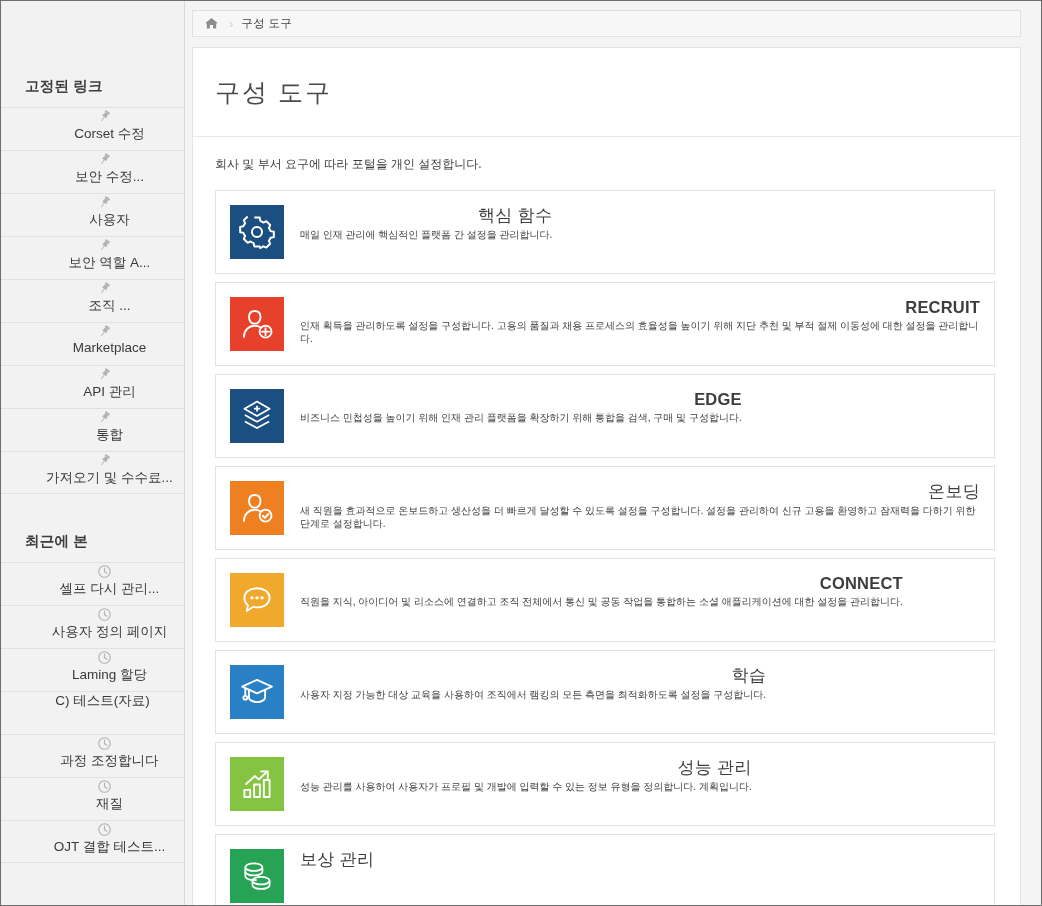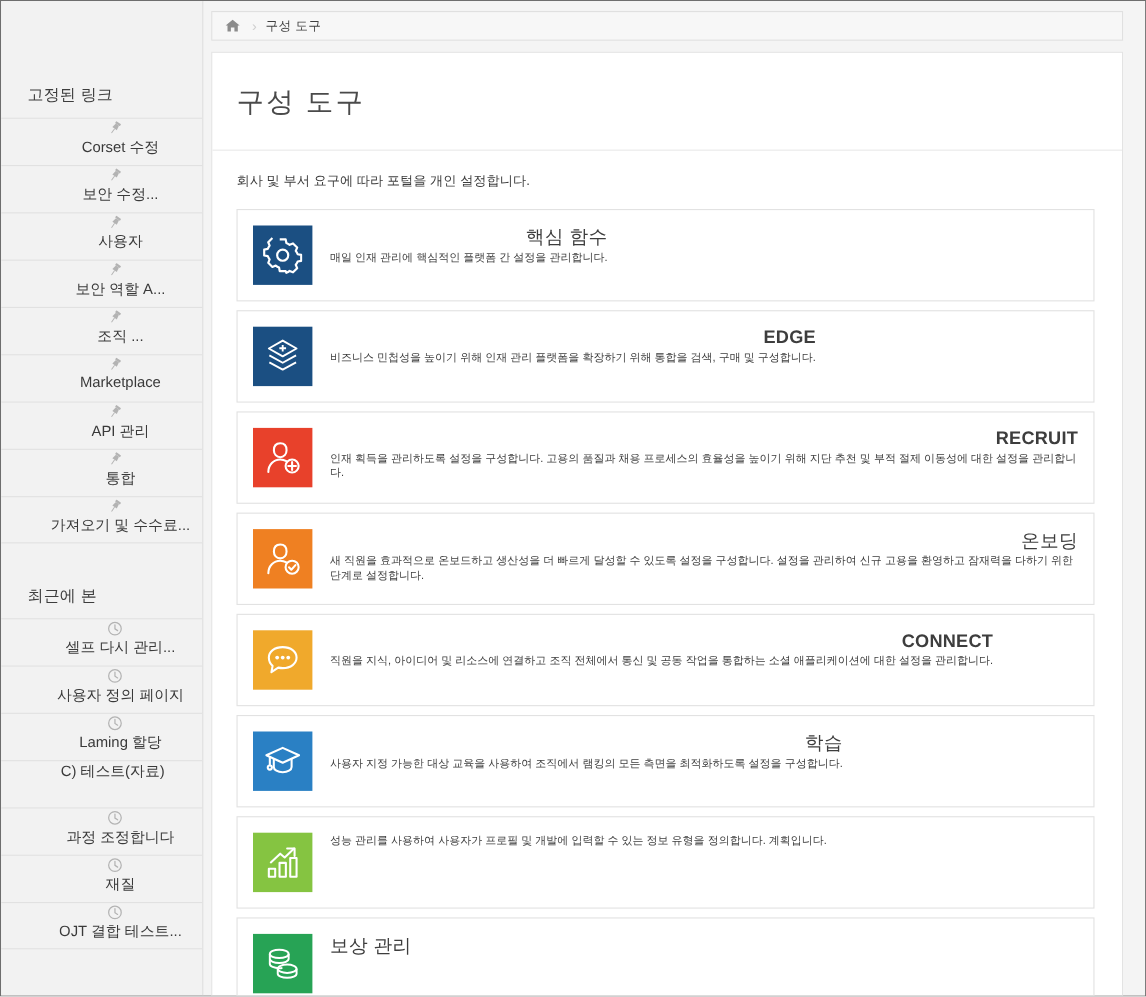--- a/index.html
+++ b/index.html
@@ -28,21 +28,21 @@
     border-right: 1px solid #d9d9d9;
     padding-top: 0;
     overflow: hidden;
     position: relative;
   }
   .side-heading {
     font-size: 14.5px;
     color: #3d3d3d;
     padding: 0 0 0 24px;
     margin: 0;
-    font-weight: 400;
+    font-weight: 700;
     letter-spacing: .2px;
   }
   .pinned-heading { margin-top: 76px; }
   .recent-heading { margin-top: 38px; }
 
   .side-list { list-style: none; margin: 11px 0 0 0; padding: 0; }
   .side-item {
     display: flex;
     align-items: center;
     height: 43px;
@@ -361,49 +361,49 @@
                     <circle cx="20" cy="20" r="5.6"></circle>
                   </g>
                 </svg>
               </div>
               <div class="card-text">
                 <div class="card-title">핵심 함수</div>
                 <div class="card-desc">매일 인재 관리에 핵심적인 플랫폼 간 설정을 관리합니다.</div>
               </div>
             </div>
             <div class="card">
+              <div class="card-icon" style="background: rgb(232, 65, 43);">
+                <svg width="36" height="36" viewBox="0 0 40 40">
+                  <g fill="none" stroke="#ffffff" stroke-width="2.1" stroke-linejoin="round" stroke-linecap="round">
+                    <path d="M17.5 5.5 c4.4 0 6.4 3.1 6.4 7 c0 3.9 -2.6 7.1 -6.4 7.1 c-3.8 0 -6.4 -3.2 -6.4 -7.1 c0 -3.9 2 -7 6.4 -7 z"></path>
+                    <path d="M5.5 34.5 c0 -7.4 5.4 -12.6 12 -12.6 c2.3 0 4.4 0.6 6.2 1.7"></path>
+                    <circle cx="29.5" cy="28.5" r="6.6"></circle>
+                    <path d="M29.5 24.6 v7.8 M25.6 28.5 h7.8"></path>
+                  </g>
+                </svg>
+              </div>
+              <div class="card-text">
+                <div class="card-title latin">RECRUIT</div>
+                <div class="card-desc">인재 획득을 관리하도록 설정을 구성합니다. 고용의 품질과 채용 프로세스의 효율성을 높이기 위해 지단 추천 및 부적 절제 이동성에 대한 설정을 관리합니다.</div>
+              </div>
+            </div>
+            <div class="card">
               <div class="card-icon" style="background: rgb(27, 79, 130);">
                 <svg width="36" height="36" viewBox="0 0 40 40">
                   <g fill="none" stroke="#ffffff" stroke-width="1.9" stroke-linejoin="round">
                     <path d="M20 4 L34 12 L20 20 L6 12 Z"></path>
                     <path d="M6.5 19 L20 26.4 L33.5 19"></path>
                     <path d="M6.5 26 L20 33.4 L33.5 26"></path>
                     <path d="M20 8.6 v6.4 M16.6 11.8 h6.8"></path>
                   </g>
                 </svg>
               </div>
               <div class="card-text">
                 <div class="card-title latin">EDGE</div>
                 <div class="card-desc">비즈니스 민첩성을 높이기 위해 인재 관리 플랫폼을 확장하기 위해 통합을 검색, 구매 및 구성합니다.</div>
-              </div>
-            </div>
-            <div class="card">
-              <div class="card-icon" style="background: rgb(232, 65, 43);">
-                <svg width="36" height="36" viewBox="0 0 40 40">
-                  <g fill="none" stroke="#ffffff" stroke-width="2.1" stroke-linejoin="round" stroke-linecap="round">
-                    <path d="M17.5 5.5 c4.4 0 6.4 3.1 6.4 7 c0 3.9 -2.6 7.1 -6.4 7.1 c-3.8 0 -6.4 -3.2 -6.4 -7.1 c0 -3.9 2 -7 6.4 -7 z"></path>
-                    <path d="M5.5 34.5 c0 -7.4 5.4 -12.6 12 -12.6 c2.3 0 4.4 0.6 6.2 1.7"></path>
-                    <circle cx="29.5" cy="28.5" r="6.6"></circle>
-                    <path d="M29.5 24.6 v7.8 M25.6 28.5 h7.8"></path>
-                  </g>
-                </svg>
-              </div>
-              <div class="card-text">
-                <div class="card-title latin">RECRUIT</div>
-                <div class="card-desc">인재 획득을 관리하도록 설정을 구성합니다. 고용의 품질과 채용 프로세스의 효율성을 높이기 위해 지단 추천 및 부적 절제 이동성에 대한 설정을 관리합니다.</div>
               </div>
             </div>
             <div class="card">
               <div class="card-icon" style="background: rgb(239, 128, 34);">
                 <svg width="36" height="36" viewBox="0 0 40 40">
                   <g fill="none" stroke="#ffffff" stroke-width="2.1" stroke-linejoin="round" stroke-linecap="round">
                     <path d="M17.5 5.5 c4.4 0 6.4 3.1 6.4 7 c0 3.9 -2.6 7.1 -6.4 7.1 c-3.8 0 -6.4 -3.2 -6.4 -7.1 c0 -3.9 2 -7 6.4 -7 z"></path>
                     <path d="M5.5 34.5 c0 -7.4 5.4 -12.6 12 -12.6 c2.3 0 4.4 0.6 6.2 1.7"></path>
                     <circle cx="29.5" cy="28.5" r="6.6"></circle>
                     <path d="M26.4 28.6 l2.3 2.4 l4.2 -4.6"></path>
@@ -455,20 +455,21 @@
                   <g fill="none" stroke="#ffffff" stroke-width="2.1" stroke-linejoin="round" stroke-linecap="round">
                     <path d="M8 20 L17.5 11.2 L22 15 L31.5 6"></path>
                     <path d="M24.5 6 h7.5 v7.5"></path>
                     <rect x="6" y="26.5" width="6.4" height="8"></rect>
                     <rect x="16.8" y="20.5" width="6.4" height="14"></rect>
                     <rect x="27.6" y="15.5" width="6.4" height="19"></rect>
                   </g>
                 </svg>
               </div>
               <div class="card-text">
+                <div class="card-title">성능 관리</div>
                 <div class="card-desc">성능 관리를 사용하여 사용자가 프로필 및 개발에 입력할 수 있는 정보 유형을 정의합니다. 계획입니다.</div>
               </div>
             </div>
             <div class="card">
               <div class="card-icon" style="background: rgb(39, 163, 85);">
                 <svg width="36" height="36" viewBox="0 0 40 40">
                   <g fill="none" stroke="#ffffff" stroke-width="2.0" stroke-linejoin="round">
                     <ellipse cx="16.5" cy="10.2" rx="9.5" ry="4.2"></ellipse>
                     <path d="M7 10.2 v5 c0 2.3 4.3 4.2 9.5 4.2 c5.2 0 9.5 -1.9 9.5 -4.2 v-5"></path>
                     <path d="M7 15.4 v5 c0 2.3 4.3 4.2 9.5 4.2 c1.1 0 2.2 -0.1 3.2 -0.25"></path>

